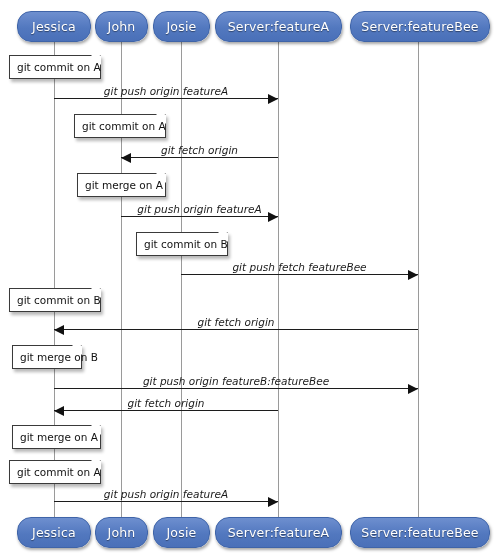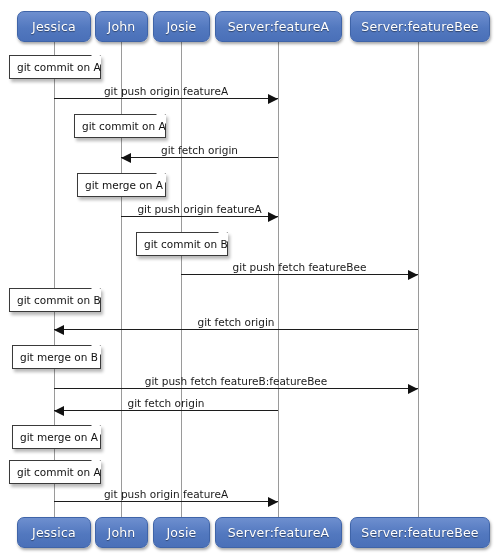--- a/index.html
+++ b/index.html
@@ -22,21 +22,21 @@
     width: 500px;
     height: 556px;
   }
 
   
   .participant {
     position: absolute;
     box-sizing: border-box;
     background: linear-gradient(to bottom, #6e8fcf 0%, #5278bf 55%, #4a70b8 100%);
     border: 1px solid #3f64a8;
-    border-radius: 7px;
+    border-radius: 14px;
     color: #ffffff;
     font-size: 12.5px;
     letter-spacing: 0.2px;
     text-align: center;
     line-height: 30px;
     height: 31px;
     text-shadow: 0 1px 1px rgba(0,0,0,0.45);
     box-shadow: 1px 2px 3px rgba(0,0,0,0.35);
     white-space: nowrap;
     overflow: hidden;
@@ -68,20 +68,21 @@
   .msg-head.left {
     border-right: 10px solid #111111;
   }
   .msg-label {
     position: absolute;
     font-size: 10.5px;
     color: #1a1a1a;
     white-space: nowrap;
     text-align: center;
     line-height: 12px;
+    font-style: italic;
   }
 
   
   .note {
     position: absolute;
     box-sizing: border-box;
     background: #ffffff;
     border: 1px solid #3a3a3a;
     font-size: 10.5px;
     color: #111111;
@@ -138,33 +139,33 @@
     <div class="msg-head right" style="top: 212px; left: 268px;"></div>
     <div class="msg-label" style="left: 121px; width: 157px; top: 203px;">git push origin featureA</div>
     <div class="msg-line" style="left: 181px; top: 274px; width: 237px;"></div>
     <div class="msg-head right" style="top: 270px; left: 408px;"></div>
     <div class="msg-label" style="left: 181px; width: 237px; top: 261px;">git push fetch featureBee</div>
     <div class="msg-line" style="left: 54px; top: 329px; width: 364px;"></div>
     <div class="msg-head left" style="top: 325px; left: 54px;"></div>
     <div class="msg-label" style="left: 54px; width: 364px; top: 316px;">git fetch origin</div>
     <div class="msg-line" style="left: 54px; top: 388px; width: 364px;"></div>
     <div class="msg-head right" style="top: 384px; left: 408px;"></div>
-    <div class="msg-label" style="left: 54px; width: 364px; top: 375px;">git push fetch featureB:featureBee</div>
+    <div class="msg-label" style="left: 54px; width: 364px; top: 375px;">git push origin featureB:featureBee</div>
     <div class="msg-line" style="left: 54px; top: 410px; width: 224px;"></div>
     <div class="msg-head left" style="top: 406px; left: 54px;"></div>
     <div class="msg-label" style="left: 54px; width: 224px; top: 397px;">git fetch origin</div>
     <div class="msg-line" style="left: 54px; top: 501px; width: 224px;"></div>
     <div class="msg-head right" style="top: 497px; left: 268px;"></div>
     <div class="msg-label" style="left: 54px; width: 224px; top: 488px;">git push origin featureA</div>
     <div class="note" style="left: 9px; top: 55px; width: 92px;"><span>git commit on A</span><span class="fold-mask"></span><span class="fold-edge"></span></div>
     <div class="note" style="left: 74px; top: 114px; width: 92px;"><span>git commit on A</span><span class="fold-mask"></span><span class="fold-edge"></span></div>
     <div class="note" style="left: 77px; top: 173px; width: 89px;"><span>git merge on A</span><span class="fold-mask"></span><span class="fold-edge"></span></div>
     <div class="note" style="left: 136px; top: 232px; width: 92px;"><span>git commit on B</span><span class="fold-mask"></span><span class="fold-edge"></span></div>
     <div class="note" style="left: 9px; top: 288px; width: 92px;"><span>git commit on B</span><span class="fold-mask"></span><span class="fold-edge"></span></div>
-    <div class="note" style="left: 12px; top: 345px; width: 89px;"><span>git merge on B</span><span class="fold-mask"></span><span class="fold-edge"></span></div>
+    <div class="note" style="left: 12px; top: 345px; width: 70px;"><span>git merge on B</span><span class="fold-mask"></span><span class="fold-edge"></span></div>
     <div class="note" style="left: 12px; top: 425px; width: 89px;"><span>git merge on A</span><span class="fold-mask"></span><span class="fold-edge"></span></div>
     <div class="note" style="left: 9px; top: 460px; width: 92px;"><span>git commit on A</span><span class="fold-mask"></span><span class="fold-edge"></span></div>
     <div class="participant" style="left: 17px; width: 74px; top: 11px; height: 31px;">Jessica</div>
     <div class="participant" style="left: 95px; width: 53px; top: 11px; height: 31px;">John</div>
     <div class="participant" style="left: 153px; width: 57px; top: 11px; height: 31px;">Josie</div>
     <div class="participant" style="left: 215px; width: 127px; top: 11px; height: 31px;">Server:featureA</div>
     <div class="participant" style="left: 350px; width: 140px; top: 11px; height: 31px;">Server:featureBee</div>
     <div class="participant" style="left: 17px; width: 74px; top: 517px; height: 31px;">Jessica</div>
     <div class="participant" style="left: 95px; width: 53px; top: 517px; height: 31px;">John</div>
     <div class="participant" style="left: 153px; width: 57px; top: 517px; height: 31px;">Josie</div>

